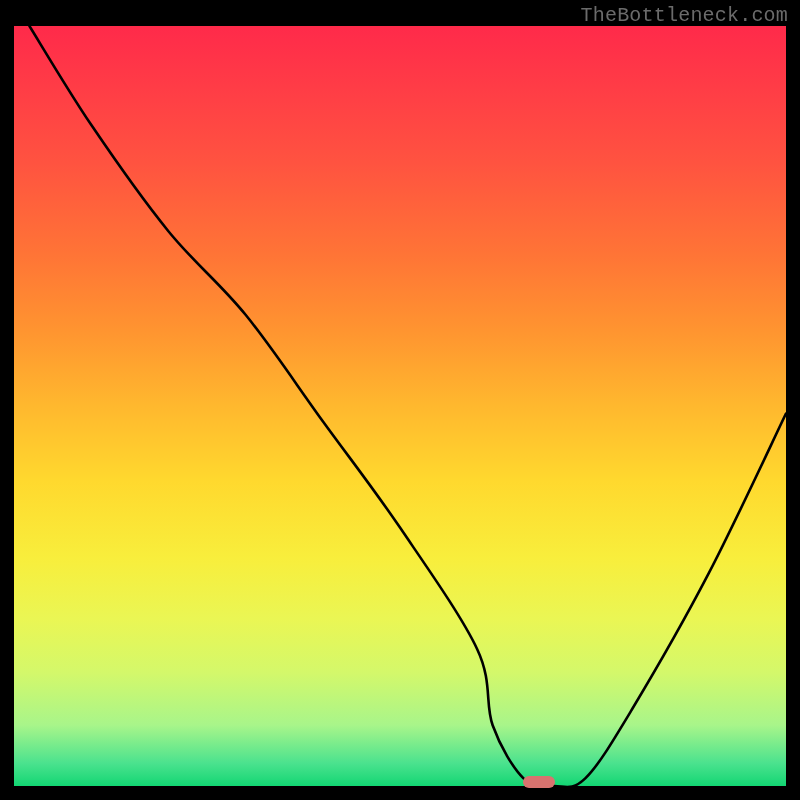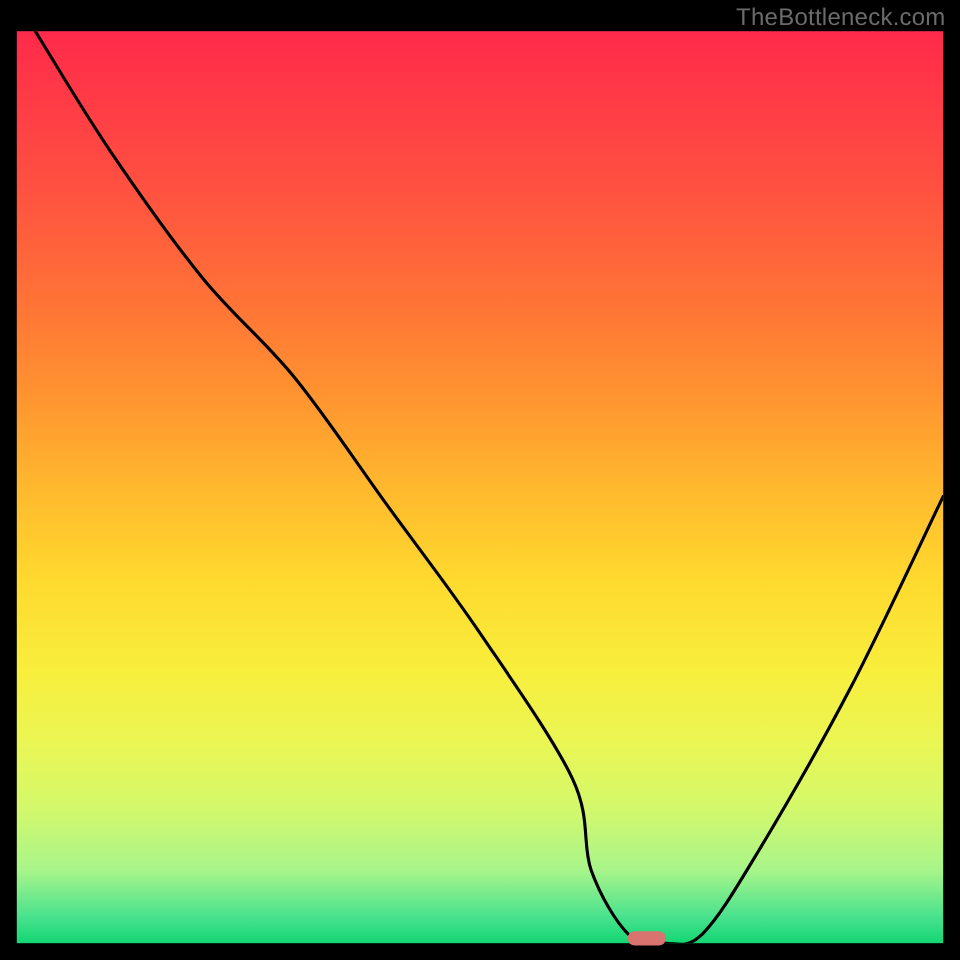--- a/index.html
+++ b/index.html
@@ -43,20 +43,21 @@
   }
   .watermark {
     position: absolute;
     top: 4px;
     right: 12px;
     color: #6b6b6b;
     font-size: 20px;
     font-weight: 500;
     letter-spacing: 0.2px;
     user-select: none;
+    font-family: Liberation Mono, monospace;
   }
   svg.curve {
     position: absolute;
     left: 0;
     top: 0;
     width: 772px;
     height: 760px;
     pointer-events: none;
   }
   .marker {

